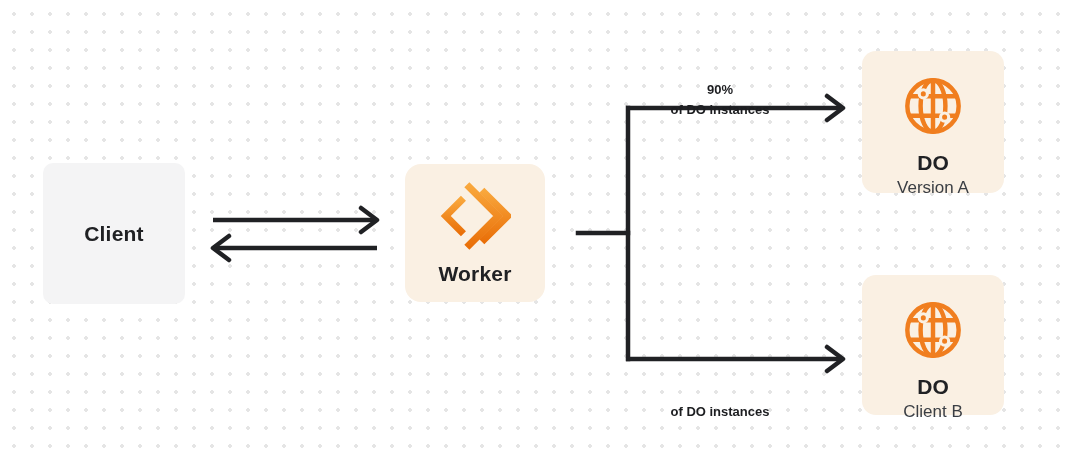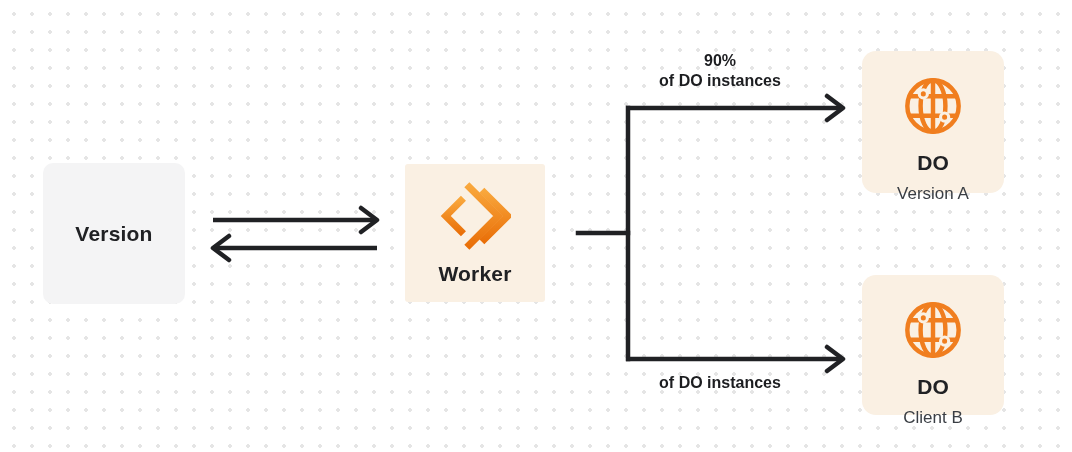--- a/index.html
+++ b/index.html
@@ -41,21 +41,21 @@
   .client-node {
     left: 43px; top: 163px;
     width: 142px; height: 141px;
     background: #f4f4f5;
     border-radius: 10px;
   }
   .worker-node {
     left: 405px; top: 164px;
     width: 140px; height: 138px;
     background: #faf0e3;
-    border-radius: 3px;
+    border-radius: 16px;
     justify-content: flex-start;
     padding-top: 18px;
   }
   .worker-node .icon-wrap { height: 68px; margin-bottom: 12px; }
   .do-node {
     width: 142px;
     background: #faf0e3;
     border-radius: 14px;
     justify-content: flex-start;
     padding-top: 24px;
@@ -66,30 +66,31 @@
   .do-title {
     font-size: 21px;
     font-weight: 700;
     color: #202124;
     line-height: 1.1;
   }
   .do-subtitle {
     font-size: 17px;
     font-weight: 400;
     color: #3a3e44;
-    margin-top: 10px;
+    margin-top: 4px;
   }
   .split-label {
     position: absolute;
     width: 240px;
     text-align: center;
-    font-size: 16px;
+    font-size: 13px;
     font-weight: 700;
     color: #1c1d20;
     line-height: 20px;
+    margin-top: 29px;
   }
   .split-label-top { left: 600px; top: 51px; }
   .split-label-bottom { left: 600px; top: 373px; }
 </style>
 </head>
 <body>
 
 <div class="canvas">
 
   <svg class="wires" viewBox="0 0 1072 452" aria-hidden="true">
@@ -106,21 +107,21 @@
     <line x1="578" y1="233" x2="628" y2="233" stroke="#202124" stroke-width="4.5" stroke-linecap="square"></line>
 
     <line x1="628" y1="108" x2="628" y2="359" stroke="#202124" stroke-width="4.5" stroke-linecap="square"></line>
 
     <line x1="626" y1="108" x2="843" y2="108" stroke="#202124" stroke-width="4.5" marker-end="url(#head)"></line>
 
     <line x1="626" y1="359" x2="843" y2="359" stroke="#202124" stroke-width="4.5" marker-end="url(#head)"></line>
   </svg>
 
   <div class="node client-node">
-    <span class="node-label">Version</span>
+    <span class="node-label">Client</span>
   </div>
 
   <div class="node worker-node">
     <span class="icon-wrap">
       <svg width="72" height="68" viewBox="0 0 100 100" aria-hidden="true">
         <defs>
           <linearGradient id="wkr" x1="0" y1="0" x2="0" y2="1">
             <stop offset="0" stop-color="#F9A83D"></stop>
             <stop offset="1" stop-color="#E96F08"></stop>
           </linearGradient>

